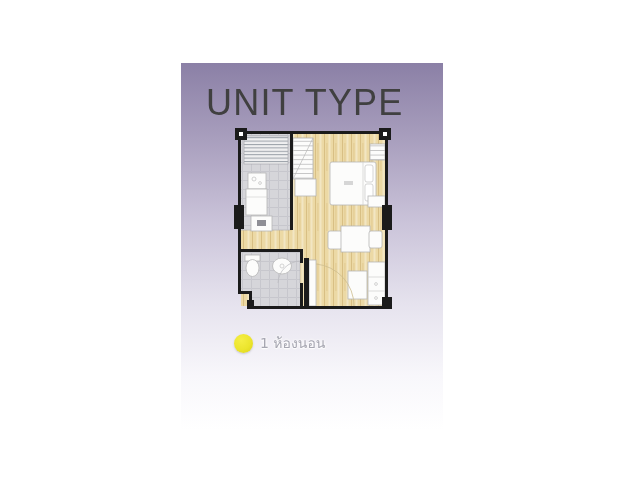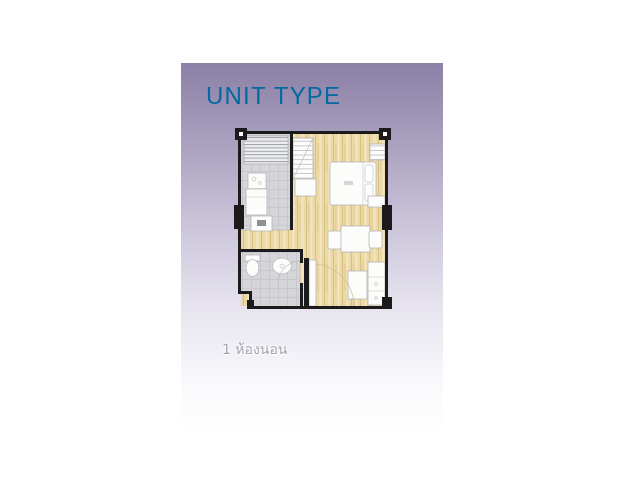--- a/index.html
+++ b/index.html
@@ -6,30 +6,30 @@
   body{width:640px;height:480px;background:#ffffff;font-family:"Liberation Sans", sans-serif;}
   #screen{position:relative;width:640px;height:480px;background:#ffffff;overflow:hidden;}
 
   .panel{
     position:absolute;left:181px;top:63px;width:262px;height:417px;
     background:linear-gradient(180deg,#8b80a6 0%,#a89ebd 18%,#cac3d9 38%,#e6e3ee 58%,#f8f7fb 75%,#ffffff 88%,#ffffff 100%);
   }
 
   .title{
     position:absolute;left:206px;top:82px;
-    font-size:24px;font-weight:400;color:#0369a1;letter-spacing:1.2px;
+    font-size:36px;font-weight:400;color:#404040;letter-spacing:1.2px;
     font-family:"Liberation Sans", sans-serif;white-space:nowrap;
   }
 
   .floorplan{position:absolute;left:234px;top:127px;width:162px;height:195px;}
   .floorplan svg{display:block;width:162px;height:195px;}
 
   .legend{
-    position:absolute;left:222px;top:331px;height:24px;
-    display:flex;align-items:center;gap:7px;white-space:nowrap;flex-direction:column;
+    position:absolute;left:234px;top:331px;height:24px;
+    display:flex;align-items:center;gap:7px;white-space:nowrap;
   }
   .legend-bullet{
     width:19px;height:19px;border-radius:50%;
     background:radial-gradient(circle at 38% 32%, #f5ee45 0%, #ece52d 55%, #d9d218 100%);
     box-shadow:0 1px 2px rgba(120,120,140,.35);
   }
   .legend-bedrooms{
     font-size:14px;color:#a6a6b1;
     font-family:"DejaVu Sans","Liberation Sans",sans-serif;
     text-shadow:0 0 3px #fff,0 0 3px #fff,0 1px 1px #fff;

